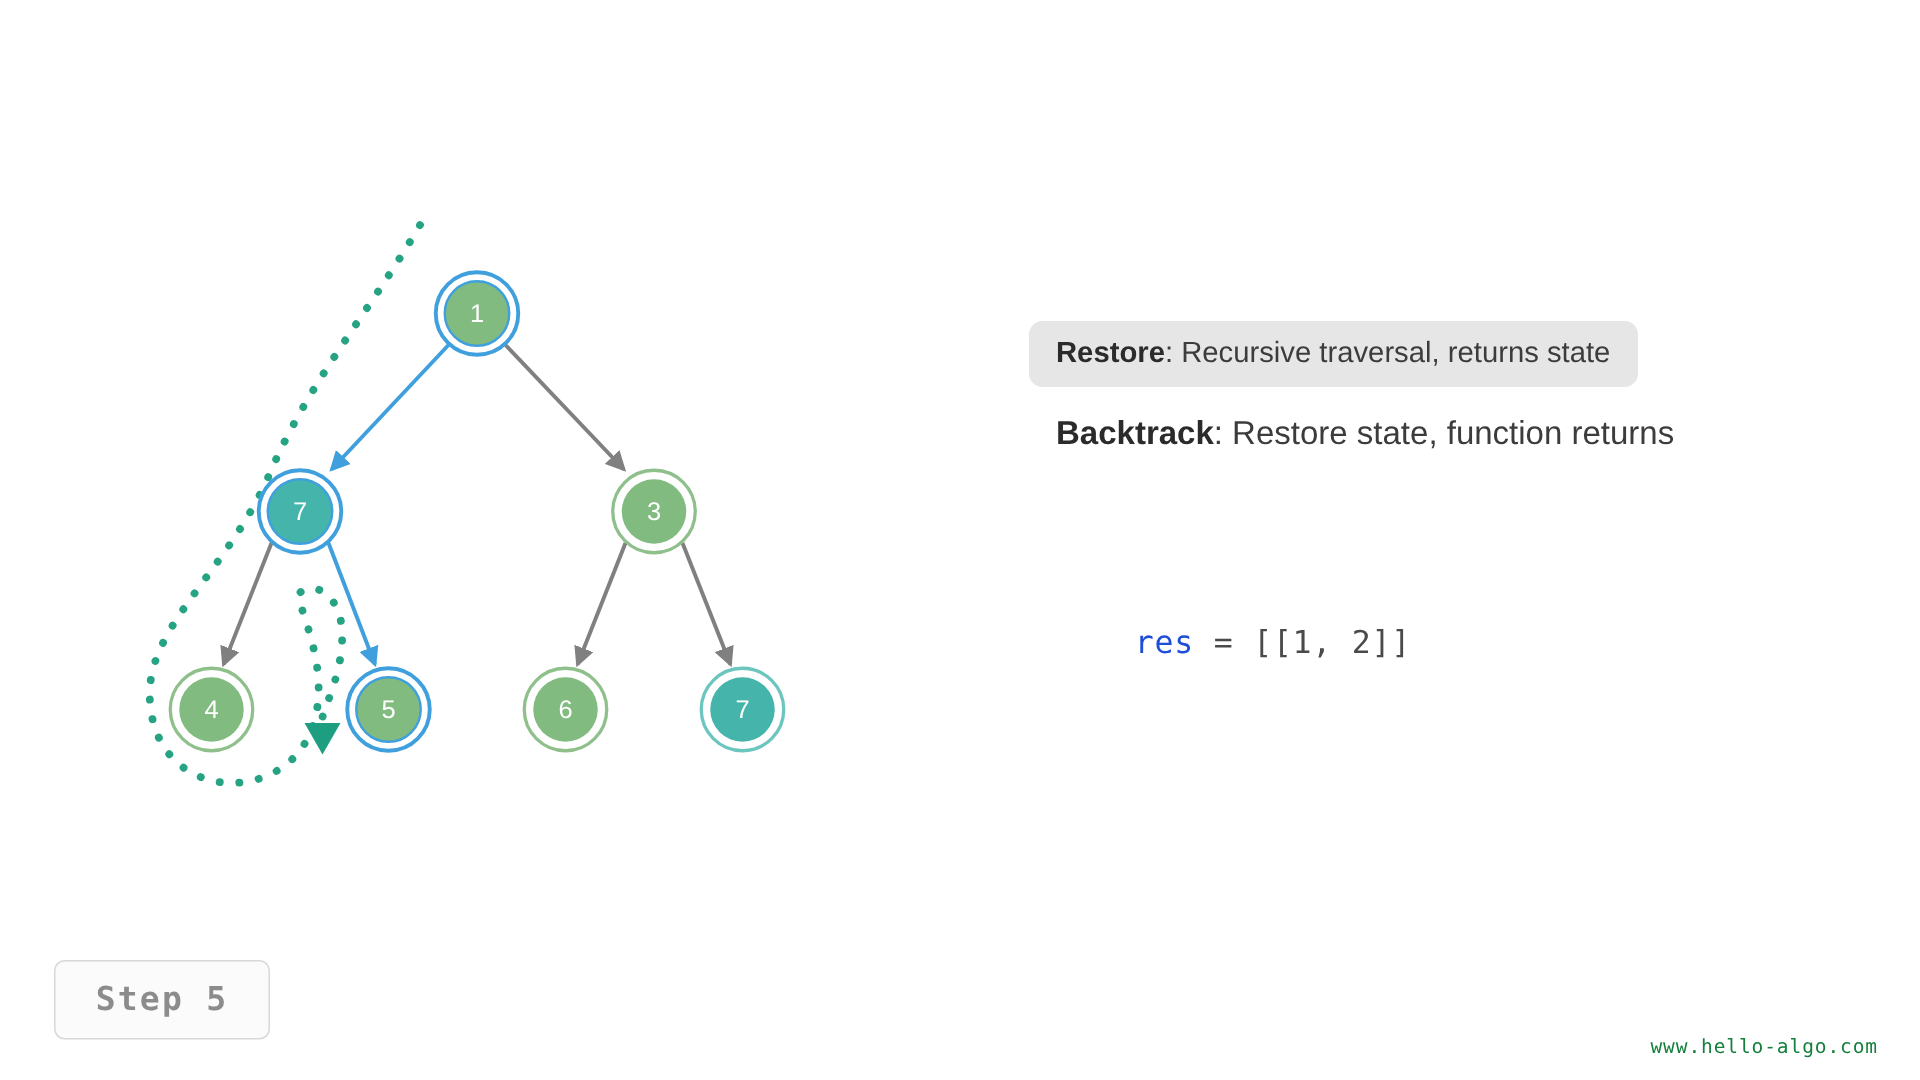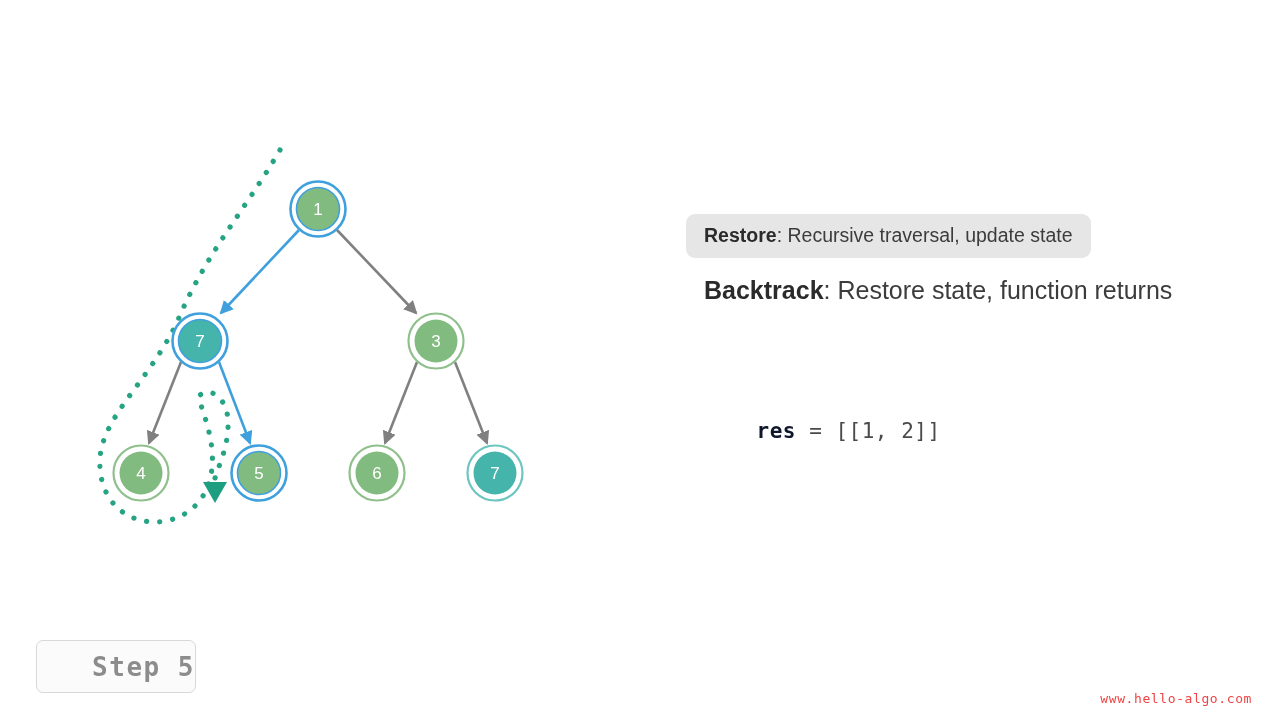--- a/index.html
+++ b/index.html
@@ -38,21 +38,21 @@
     background: #e6e6e6;
     border-radius: 9px;
     padding: 11px 18px 12px 18px;
     font-size: 19.5px;
     color: #3c3c3c;
     line-height: 1.1;
     white-space: nowrap;
   }
   .backtrack-row {
     padding: 11px 18px 12px 18px;
-    font-size: 25px;
+    font-size: 22px;
     color: #3c3c3c;
     line-height: 1.1;
     white-space: nowrap;
     margin-top: 8px;
   }
   .kw {
     font-weight: bold;
     color: #2b2b2b;
   }
 
@@ -60,52 +60,52 @@
     font-family: "DejaVu Sans Mono", "Liberation Mono", monospace;
     font-size: 21px;
     letter-spacing: 0.5px;
     white-space: pre;
     padding-left: 18px;
     color: #4a4a4a;
   }
   .code-line.first { margin-top: 12px; }
   .code-line.second { margin-top: 78px; }
   .var-path { color: #1a8cd8; font-weight: bold; }
-  .var-res  { color: #0f172a; font-weight: bold; text-align: right; }
+  .var-res  { color: #1d4ed8; font-weight: normal; text-align: right; }
 
   
   #step-badge {
     position: absolute;
     left: 36px;
     top: 640px;
-    width: 160px;
+    width: 144px;
     height: 53px;
     box-sizing: border-box;
     border: 1px solid #d8d8d8;
     border-radius: 7px;
     background: #fbfbfb;
     display: flex;
     align-items: center;
-    justify-content: flex-end;
+    justify-content: center;
     font-family: "DejaVu Sans Mono", "Liberation Mono", monospace;
-    font-size: 26px;
+    font-size: 22px;
     letter-spacing: 1.5px;
     color: #8c8c8c;
     font-weight: bold;
   }
 
   
   #watermark {
     position: absolute;
     right: 28px;
     bottom: 14px;
     font-family: "DejaVu Sans Mono", "Liberation Mono", monospace;
     font-size: 13px;
     letter-spacing: 0.6px;
-    color: #ef4444;
+    color: #15803d;
   }
 </style>
 </head>
 <body>
 
 <svg id="tree-canvas" viewBox="0 0 640 720">
   <defs>
     <marker id="arrow-gray" viewBox="0 0 10 10" refX="8.5" refY="5" markerWidth="5.2" markerHeight="5.2" orient="auto-start-reverse">
       <path d="M 0 0 L 10 5 L 0 10 z" fill="#808080"></path>
     </marker>
@@ -178,21 +178,21 @@
       <circle cx="495" cy="473" r="21.5" fill="#45b4ab"></circle>
       <text x="495" y="473" text-anchor="middle" dominant-baseline="central" fill="#ffffff" font-family="Liberation Sans, sans-serif" font-size="17">7</text>
     </g>
 
   </g>
 </svg>
 
 <div id="info-panel">
 
   <div class="attempt-row">
-    <span class="kw">Restore</span><span>: Recursive traversal, update state</span>
+    <span class="kw">Restore</span><span>: Recursive traversal, returns state</span>
   </div>
 
   <div class="backtrack-row">
     <span class="kw">Backtrack</span><span>: Restore state, function returns</span>
   </div>
 
 
   <div class="code-line second">
     <span class="var-res">res</span><span> = [[1, 2]]</span>
   </div>

